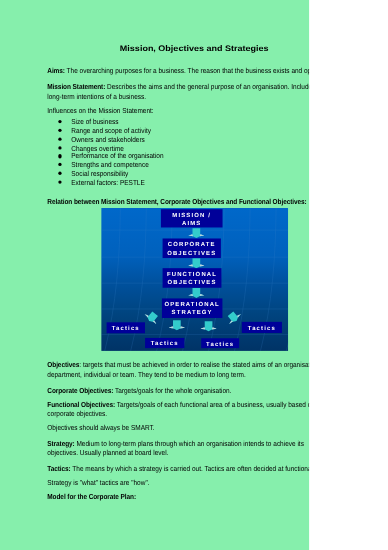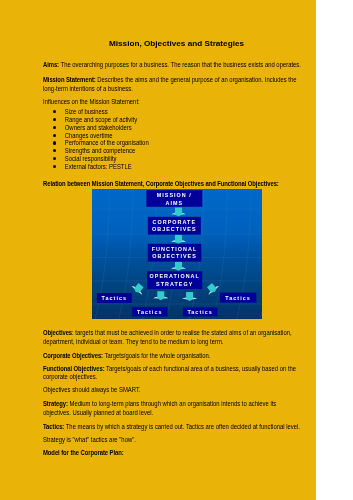--- a/index.html
+++ b/index.html
@@ -1,19 +1,19 @@
 <!DOCTYPE html>
 <html><head>
 <meta charset="utf-8">
 <title>Mission, Objectives and Strategies</title>
 <style>
   html,body{margin:0;padding:0;background:#ffffff;}
   body{width:353px;height:500px;font-family:"Liberation Sans",sans-serif;overflow:hidden;color:#000;
 }
-  .page{position:relative;width:316px;height:500px;background:#eab308;overflow:hidden;}
+  .page{position:relative;width:281px;height:500px;background:#86efac;overflow:hidden;}
 
   .doc-title{position:absolute;left:0;top:40.4px;width:353px;text-align:center;
     font-size:7.4px;font-weight:bold;line-height:7.4px;white-space:nowrap;
     transform:scaleX(1.107);transform-origin:50% 0;}
 
   .line{position:absolute;left:43px;font-size:6.6px;line-height:6.6px;white-space:nowrap;
     transform:scaleX(0.894);transform-origin:0 0;}
   .line b{font-weight:bold;letter-spacing:-0.085px;}
 
   .bullet-row{position:absolute;left:52.9px;font-size:6.6px;line-height:6.6px;white-space:nowrap;

